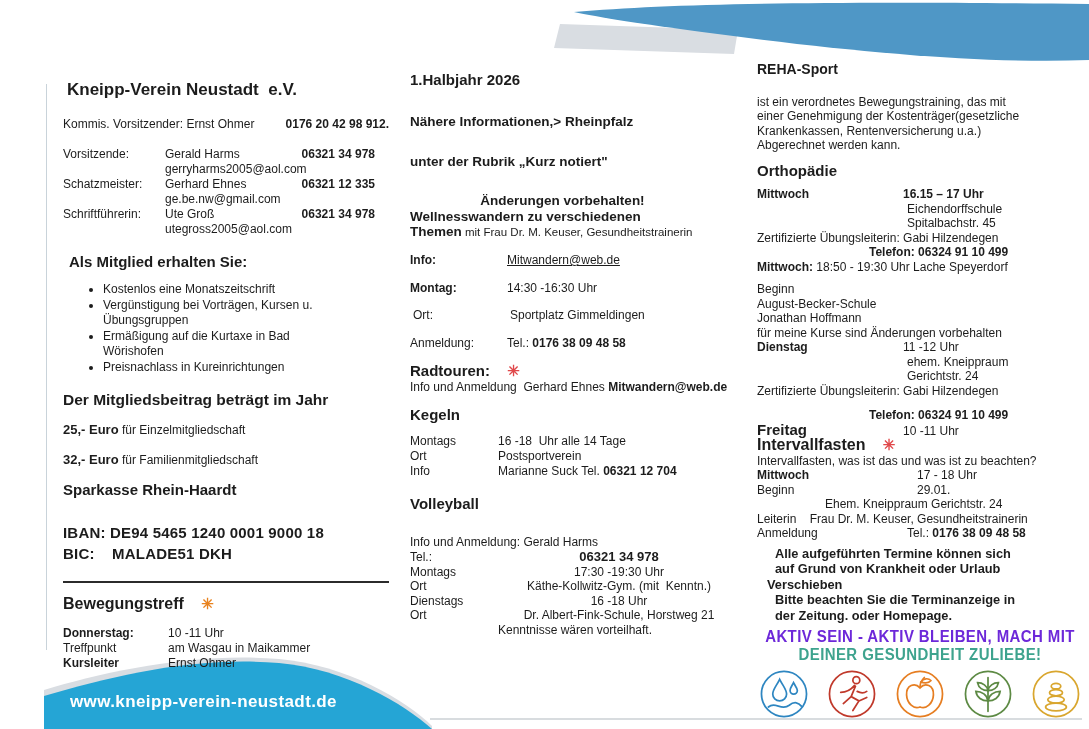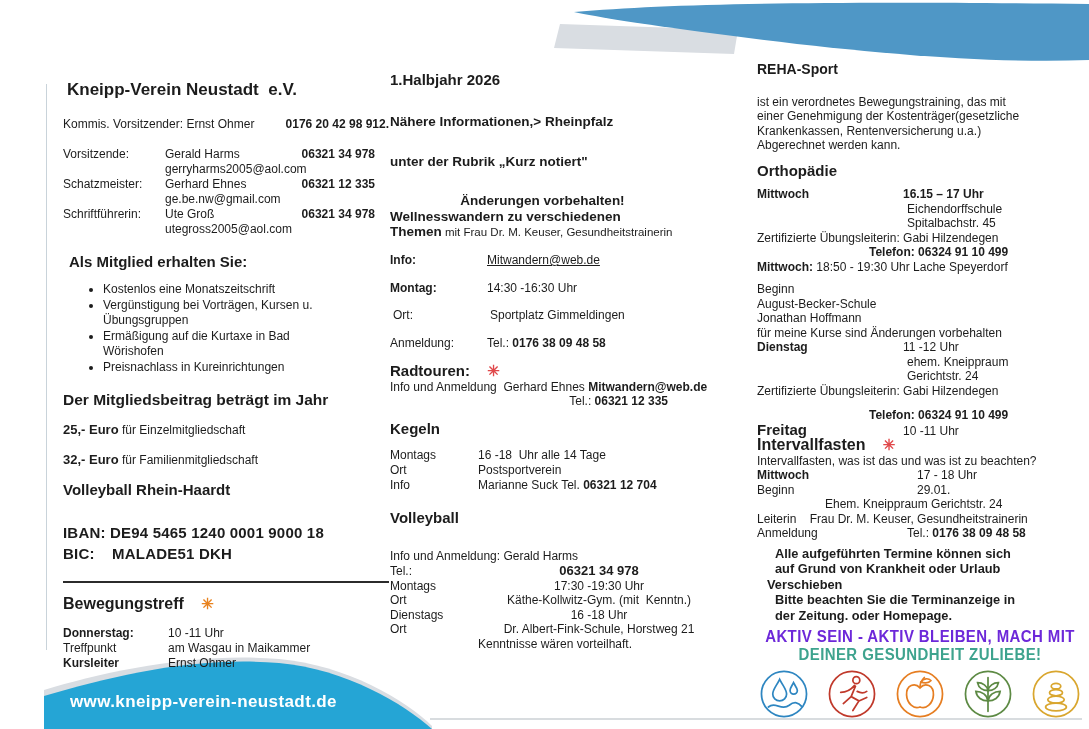--- a/index.html
+++ b/index.html
@@ -6,21 +6,21 @@
   body{
     width:1089px;height:729px;position:relative;overflow:hidden;
     background:#ffffff;color:#1c1c1c;
     font-family:"Liberation Sans", sans-serif;
     -webkit-font-smoothing:antialiased;
   }
   .b{font-weight:bold;}
   .pw{white-space:pre-wrap;}
   .col{position:absolute;font-size:12px;line-height:15px;}
   .col-left{left:63px;top:82px;width:326px;}
-  .col-mid{left:390px;top:72px;width:330px;}
+  .col-mid{left:410px;top:72px;width:330px;}
   .col-right{left:757px;top:62px;width:326px;line-height:14.5px;}
   .row{display:flex;align-items:baseline;}
 
   
   .club-title{font-size:17px;font-weight:bold;margin:0 0 20px 4px;}
   .kommis{margin-bottom:15px;}
   .kommis .phone{margin-left:auto;}
   .board .row{line-height:15px;}
   .board .k{flex:0 0 102px;}
   .board .v{flex:1;}
@@ -151,21 +151,21 @@
   </ul>
 
   <div class="fee-heading">Der Mitgliedsbeitrag beträgt im Jahr</div>
   <div class="fee-line">
     <span class="amt">25,- Euro</span><span> für Einzelmitgliedschaft</span>
   </div>
   <div class="fee-line">
     <span class="amt">32,- Euro</span><span> für Familienmitgliedschaft</span>
   </div>
 
-  <div class="bank">Volleyball Rhein-Haardt</div>
+  <div class="bank">Sparkasse Rhein-Haardt</div>
   <div class="iban">IBAN: DE94 5465 1240 0001 9000 18</div>
   <div class="iban pw">BIC:    MALADE51 DKH</div>
 
   <hr class="lc-hr">
 
   <div>
     <span class="bt-title">Bewegungstreff</span>
     <span class="ast" style="color: rgb(232, 130, 30);">✳</span>
   </div>
   <div class="bt-rows">
@@ -211,21 +211,20 @@
       <span class="k">Anmeldung:</span>
       <span><span>Tel.: </span><span class="b">0176 38 09 48 58</span></span>
     </div>
   </div>
 
   <div>
     <span class="rad-title">Radtouren:</span>
     <span class="ast" style="color: rgb(224, 72, 74);">✳</span>
   </div>
   <div class="rad-line pw"><span>Info und Anmeldung  Gerhard Ehnes </span><span class="b">Mitwandern@web.de</span></div>
-  <div class="rad-tel"><span>Tel.: </span><span class="b">06321 12 335</span></div>
 
   <div class="kegeln">
     <div class="sec-title">Kegeln</div>
     <div class="rows">
       <div class="row">
         <span class="k">Montags</span>
         <span class="pw">16 -18  Uhr alle 14 Tage</span>
       </div>
       <div class="row">
         <span class="k">Ort</span>

